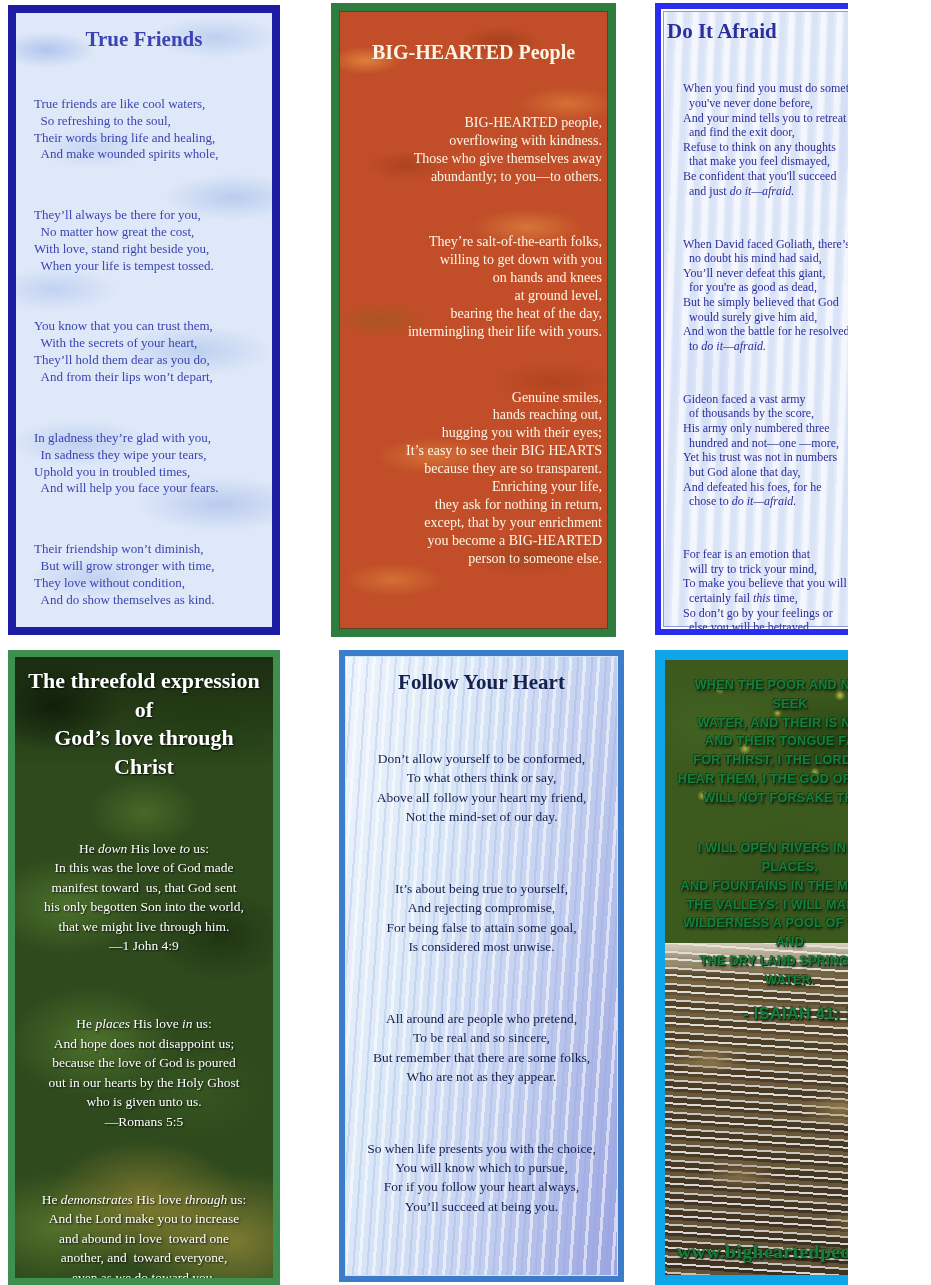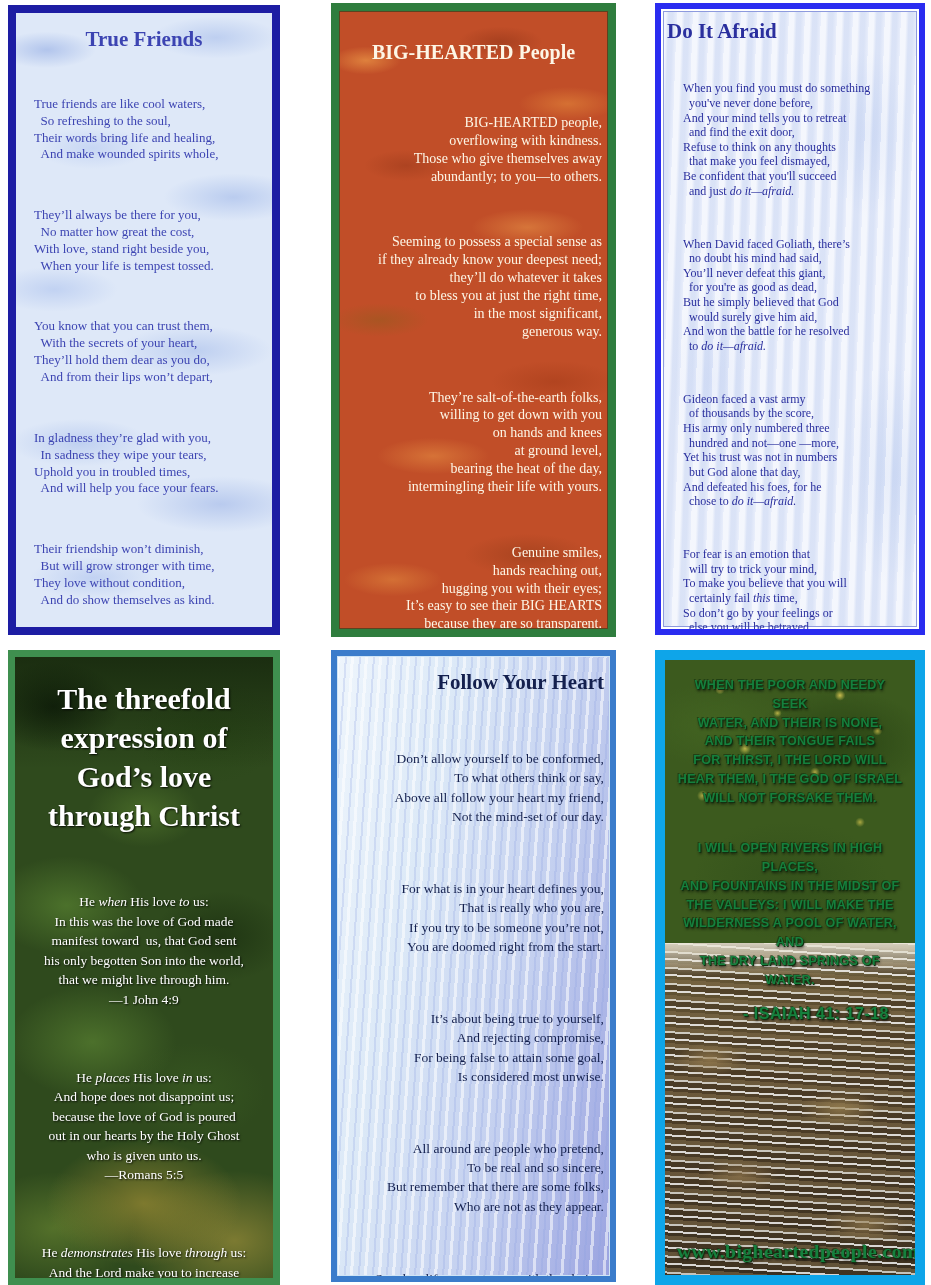--- a/index.html
+++ b/index.html
@@ -1,16 +1,16 @@
 <!DOCTYPE html>
 <html><head>
 <meta charset="utf-8">
 <style>
   html,body{margin:0;padding:0;background:#ffffff;}
-  #sheet{position:relative;width:931px;height:1285px;background:#ffffff;overflow:hidden;
+  #sheet{position:relative;width:848px;height:1285px;background:#ffffff;overflow:hidden;
          font-family:"Liberation Serif", serif;}
   .card{position:absolute;box-sizing:border-box;display:flex;flex-direction:column;overflow:hidden;}
 
   
   #card1{left:8px;top:5px;width:272px;height:630px;border:8px solid #1d1da3;
     background-color:#dee8f8;
     background-image:
       radial-gradient(70px 26px at 12% 6%, rgba(148,173,228,.6), transparent 70%),
       radial-gradient(90px 30px at 78% 4%, rgba(158,182,232,.5), transparent 70%),
       radial-gradient(80px 30px at 30% 22%, rgba(170,192,238,.45), transparent 70%),
@@ -69,31 +69,31 @@
       radial-gradient(80px 50px at 50% 25%, rgba(95,135,50,.5), transparent 70%),
       radial-gradient(110px 70px at 20% 40%, rgba(110,160,60,.45), transparent 70%),
       radial-gradient(90px 60px at 80% 45%, rgba(25,45,15,.7), transparent 75%),
       radial-gradient(120px 80px at 30% 62%, rgba(120,170,65,.4), transparent 70%),
       radial-gradient(100px 70px at 70% 70%, rgba(60,95,35,.55), transparent 70%),
       radial-gradient(140px 90px at 50% 88%, rgba(190,160,60,.55), transparent 70%),
       radial-gradient(120px 80px at 15% 92%, rgba(120,150,55,.5), transparent 70%),
       radial-gradient(150px 100px at 85% 94%, rgba(200,170,70,.5), transparent 70%);
     color:#ffffff;padding:10px 7px 8px;text-align:center;
     text-shadow:1px 1px 2px rgba(0,0,0,.85);}
-  #card4 .title{font-size:30px;line-height:1.3;white-space:pre-wrap;margin:12px 0 18px;}
+  #card4 .title{font-size:22px;line-height:1.3;white-space:pre-wrap;margin:0 0 18px;}
   .poem4{font-size:13.5px;line-height:1.45;white-space:pre-wrap;}
   .poem4 .stanza{margin-bottom:19px;}
 
   
-  #card5{left:331px;top:650px;width:285px;height:632px;border:6px solid #3b7ccb;
+  #card5{left:339px;top:650px;width:285px;height:632px;border:6px solid #3b7ccb;
     box-shadow:inset 0 0 0 1px #cfe4f5;
     background-image:
       repeating-linear-gradient(94deg, rgba(255,255,255,.55) 0 3px, rgba(255,255,255,0) 3px 8px, rgba(140,160,225,.25) 8px 10px, rgba(255,255,255,0) 10px 14px),
       linear-gradient(102deg, #eef5fc 0%, #dce9f7 30%, #c3cfef 65%, #9aa3e0 100%);
-    color:#14204e;padding:10px 6px 10px;text-align:right;}
+    color:#14204e;padding:10px 6px 10px;text-align:center;}
   #card5 .title{font-size:21px;margin:4px 0 16px;}
   .poem5{font-size:13.5px;line-height:1.42;white-space:pre-wrap;}
   .poem5 .stanza{margin-bottom:15px;}
 
   
   #card6{left:655px;top:650px;width:270px;height:635px;border:10px solid #0ea5e9;
     box-shadow:inset 0 0 0 1px rgba(8,30,10,.7);
     color:#15803d;padding:4px;position:absolute;}
   #card6 .photo{position:absolute;inset:0;z-index:0;}
   #card6 .photo .foliage{position:absolute;left:0;top:0;right:0;height:48%;
@@ -162,26 +162,20 @@
 
   </article>
 
   <article class="card" id="card2">
     <h2 class="title">BIG-HEARTED People</h2>
     <div class="poem2">
       <div class="stanza">BIG-HEARTED people,
 overflowing with kindness.
 Those who give themselves away
 abundantly; to you—to others.</div>
-      <div class="stanza">Seeming to possess a special sense as
-if they already know your deepest need;
-they’ll do whatever it takes
-to bless you at just the right time,
-in the most significant,
-generous way.</div>
       <div class="stanza">They’re salt-of-the-earth folks,
 willing to get down with you
 on hands and knees
 at ground level,
 bearing the heat of the day,
 intermingling their life with yours.</div>
       <div class="stanza">Genuine smiles,
 hands reaching out,
 hugging you with their eyes;
 It’s easy to see their BIG HEARTS
@@ -231,21 +225,21 @@
 But make the choice to trust in God,
   and just </div>
     </div>
 
   </article>
 
   <article class="card" id="card4">
     <h2 class="title">The threefold expression of
 God’s love through Christ</h2>
     <div class="poem4">
-      <div class="stanza">He <i>when</i> His love <i>to</i> us:
+      <div class="stanza">He <i>down</i> His love <i>to</i> us:
 In this was the love of God made
 manifest toward  us, that God sent
 his only begotten Son into the world,
 that we might live through him.
 —1 John 4:9</div>
       <div class="stanza">He <i>places</i> His love <i>in</i> us:
 And hope does not disappoint us;
 because the love of God is poured
 out in our hearts by the Holy Ghost
 who is given unto us.
@@ -260,24 +254,20 @@
 
   </article>
 
   <article class="card" id="card5">
     <h2 class="title">Follow Your Heart</h2>
     <div class="poem5">
       <div class="stanza">Don’t allow yourself to be conformed,
 To what others think or say,
 Above all follow your heart my friend,
 Not the mind-set of our day.</div>
-      <div class="stanza">For what is in your heart defines you,
-That is really who you are,
-If you try to be someone you’re not,
-You are doomed right from the start.</div>
       <div class="stanza">It’s about being true to yourself,
 And rejecting compromise,
 For being false to attain some goal,
 Is considered most unwise.</div>
       <div class="stanza">All around are people who pretend,
 To be real and so sincere,
 But remember that there are some folks,
 Who are not as they appear.</div>
       <div class="stanza">So when life presents you with the choice,
 You will know which to pursue,

